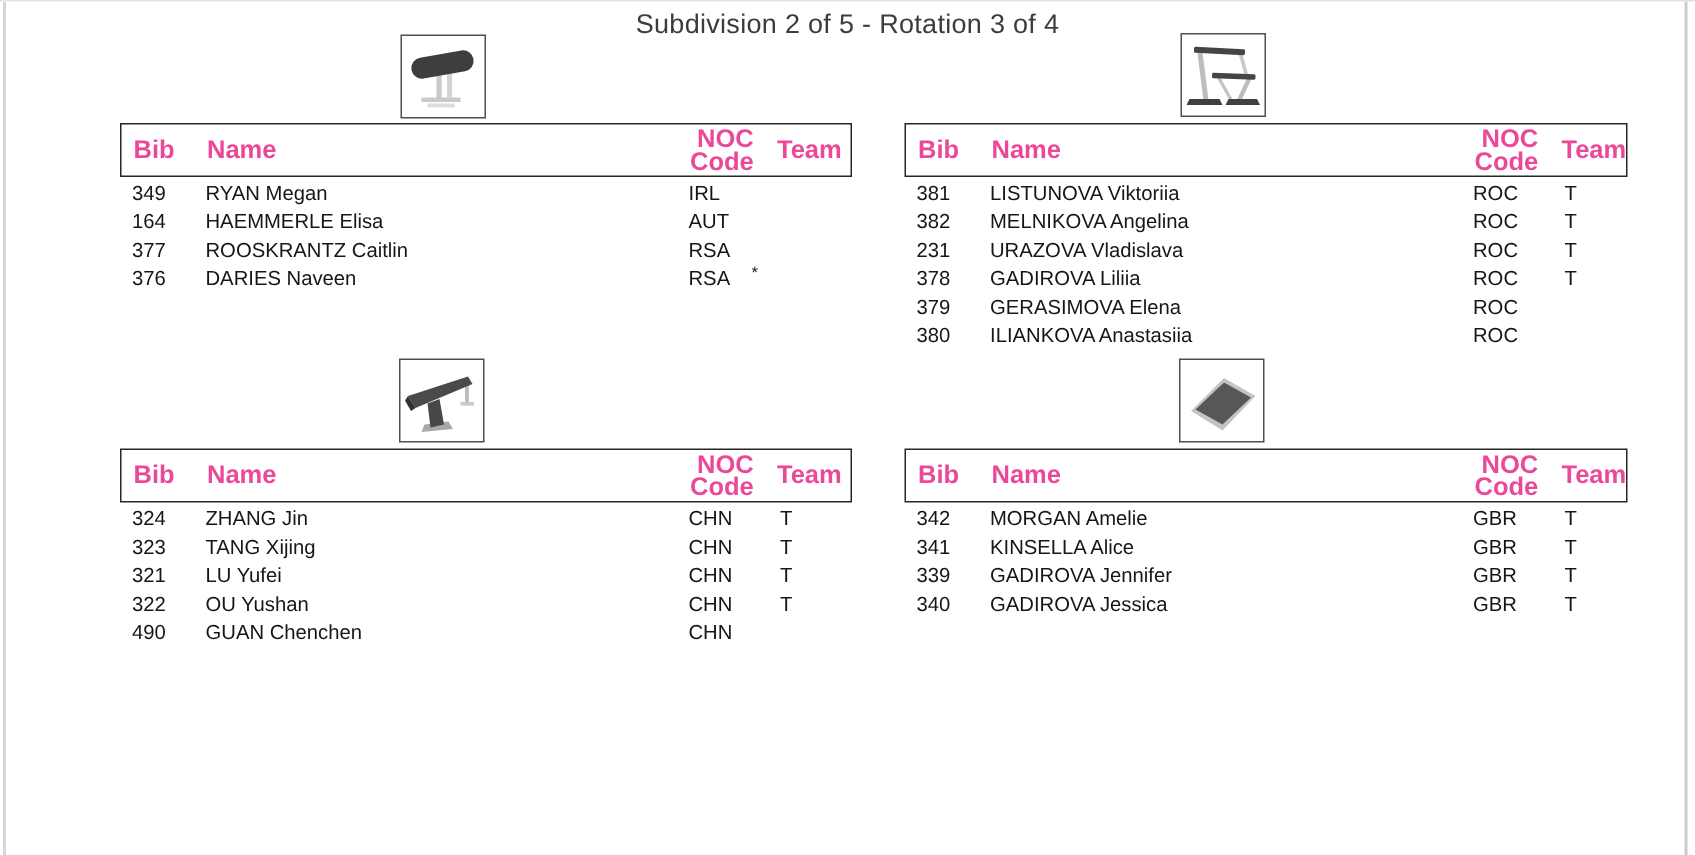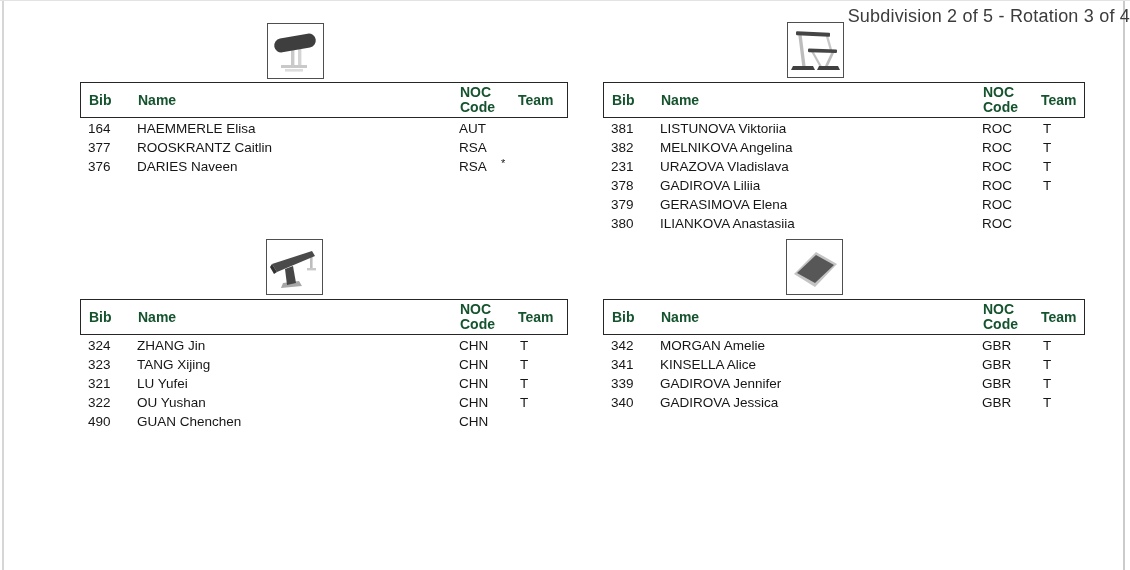--- a/index.html
+++ b/index.html
@@ -5,21 +5,21 @@
   html,body { margin:0; padding:0; background:#fff; }
   .page {
     position:relative; width:1130px; height:570px; background:#ffffff;
     font-family:"Liberation Sans", sans-serif; overflow:hidden;
     border-top:1px solid #e3e3e3;
   }
   .edge-left  { position:absolute; left:2px;  top:0; width:2px; height:570px; background:#d6d6d6; }
   .edge-right { position:absolute; left:1123px; top:0; width:2px; height:570px; background:#cbcbcb; }
 
   .title {
-    position:absolute; top:5px; left:0; width:100%; text-align:right;
+    position:absolute; top:5px; left:0; width:100%; text-align:center;
     font-size:18px; color:#3c3c3c; letter-spacing:0.2px;
   }
 
   .icon-box {
     position:absolute; width:55px; height:54px; background:#fff;
     border:1px solid #4f4f4f; display:flex; align-items:center; justify-content:center;
   }
   .i0 { left:267px; top:22px; }
   .i1 { left:787px; top:21px; }
   .i2 { left:266px; top:238px; }
@@ -28,21 +28,21 @@
   .table { position:absolute; }
   .t0 { left:80px;  top:81px;  width:488px; }
   .t1 { left:603px; top:81px;  width:482px; }
   .t2 { left:80px;  top:298px; width:488px; }
   .t3 { left:603px; top:298px; width:482px; }
 
   .thead {
     position:relative; height:36px; box-sizing:border-box;
     border:1px solid #262626;
   }
-  .hcell { position:absolute; font-weight:bold; font-size:14px; color:#14532d; white-space:nowrap; }
+  .hcell { position:absolute; font-weight:bold; font-size:17px; color:#ec4899; white-space:nowrap;text-align:right; }
   .h-bib  { left:8px;   top:0; line-height:34px; }
   .h-name { left:57px;  top:0; line-height:34px; }
   .h-noc  { left:379px; top:2px; }
   .h-noc span { display:block; line-height:15px; }
   .h-team { left:437px; top:0; line-height:34px; }
 
   .rows { position:relative; margin-top:1px; }
   .trow { position:relative; height:19px; }
   .cell {
     position:absolute; top:0; font-size:13.5px; color:#161616;
@@ -106,20 +106,26 @@
       <span class="hcell h-bib">Bib</span>
       <span class="hcell h-name">Name</span>
       <span class="hcell h-noc">
           <span>NOC</span>
           <span>Code</span>
         </span>
       <span class="hcell h-team">Team</span>
     </div>
     <div class="rows">
         <div class="trow">
+          <div class="cell col-bib">349</div>
+          <div class="cell col-name">RYAN Megan</div>
+          <div class="cell col-noc">IRL</div>
+          <div class="cell col-team"></div>
+        </div>
+        <div class="trow">
           <div class="cell col-bib">164</div>
           <div class="cell col-name">HAEMMERLE Elisa</div>
           <div class="cell col-noc">AUT</div>
           <div class="cell col-team"></div>
         </div>
         <div class="trow">
           <div class="cell col-bib">377</div>
           <div class="cell col-name">ROOSKRANTZ Caitlin</div>
           <div class="cell col-noc">RSA</div>
           <div class="cell col-team"></div>

